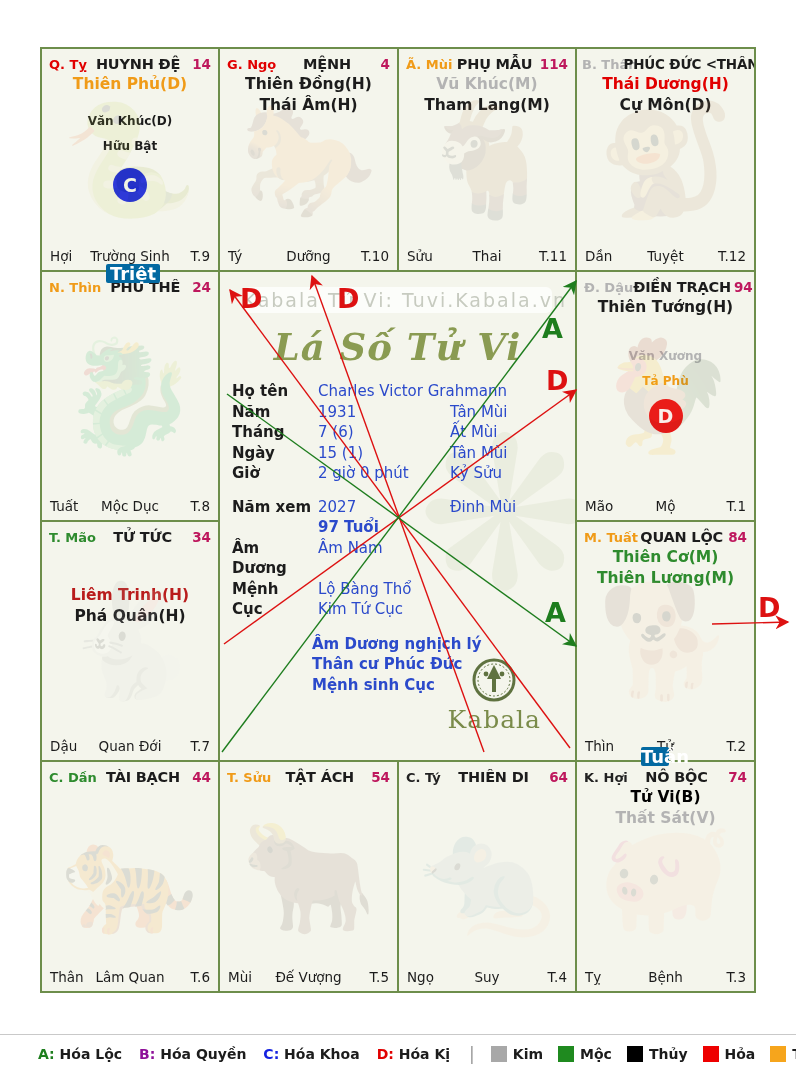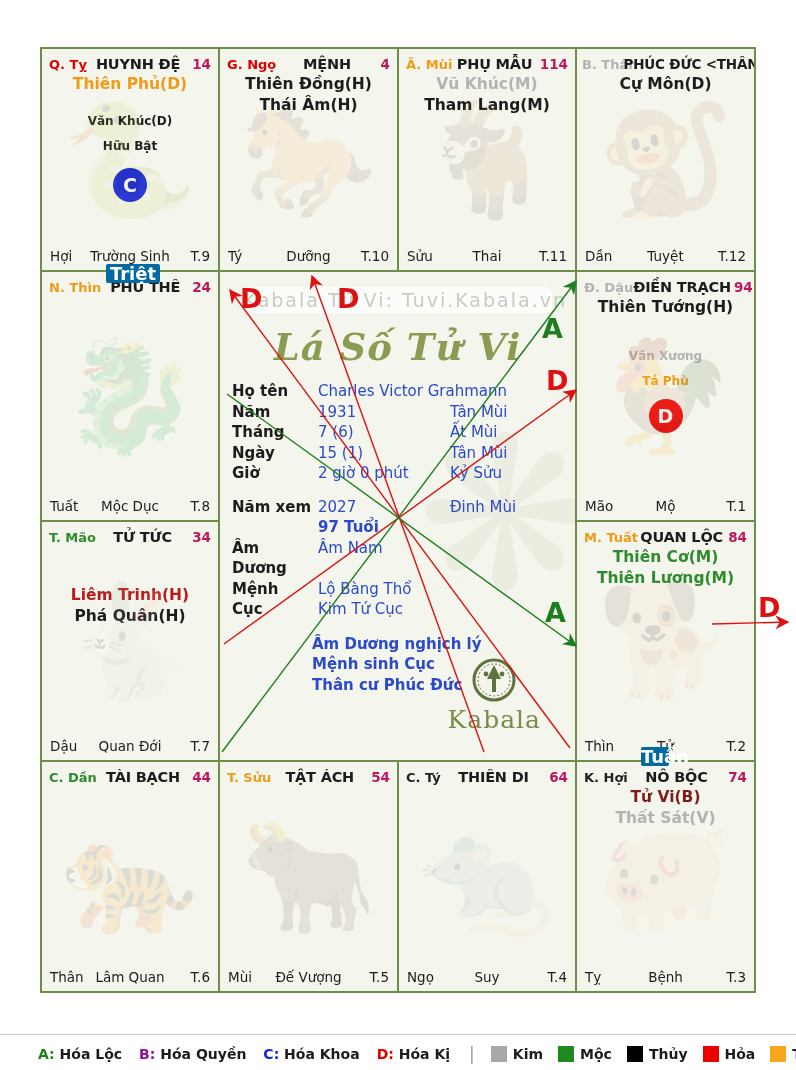--- a/index.html
+++ b/index.html
@@ -129,20 +129,21 @@
       </div>
   </div>
 
   <div class="cell" style="grid-area:1/4">
     <div class="animal">🐒</div>
     <div class="chead" style="padding-left:5px;padding-right:5px">
         <span class="can" style="color: rgb(179, 179, 179);">B. Thân</span>
         <span class="house" style="font-size:13.5px;margin-left:-14px">PHÚC ĐỨC &lt;THÂN&gt;</span>
       </div>
     <div class="mains">
+        <span class="star" style="color: rgb(225, 0, 0);">Thái Dương(H)</span>
         <span class="star" style="color: rgb(28, 28, 28);">Cự Môn(D)</span>
       </div>
     <div class="cfoot">
         <span class="mid">Tuyệt</span>
         <span>Dần</span>
         <span>T.12</span>
       </div>
   </div>
 
   <div class="cell" style="grid-area:2/1">
@@ -206,22 +207,22 @@
           <span class="lbl">Mệnh</span>
           <span class="v1">Lộ Bàng Thổ</span>
         </div>
       <div class="irow">
           <span class="lbl">Cục</span>
           <span class="v1">Kim Tứ Cục</span>
         </div>
     </div>
     <div class="notes">
       <div>Âm Dương nghịch lý</div>
+      <div>Thân cư Phúc Đức</div>
       <div>Mệnh sinh Cục</div>
-      <div>Thân cư Phúc Đức</div>
     </div>
     <div class="kabala-logo">
       <svg width="46" height="46" viewBox="0 0 46 46">
         <circle cx="23" cy="23" r="20" fill="none" stroke="#5f7240" stroke-width="3"></circle>
         <circle cx="23" cy="23" r="16" fill="none" stroke="#5f7240" stroke-width="1" stroke-dasharray="2 2"></circle>
         <rect x="21" y="20" width="4" height="15" fill="#5f7240"></rect>
         <path d="M23 8 L16 22 L30 22 Z" fill="#5f7240"></path>
         <circle cx="15" cy="17" r="2.4" fill="#5f7240"></circle>
           <circle cx="31" cy="17" r="2.4" fill="#5f7240"></circle>
       </svg>
@@ -330,21 +331,21 @@
   </div>
 
   <div class="cell" style="grid-area:4/4">
     <div class="animal">🐖</div>
     <div class="chead">
         <span class="can" style="color: rgb(34, 34, 34);">K. Hợi</span>
         <span class="house">NÔ BỘC</span>
         <span class="num">74</span>
       </div>
     <div class="mains">
-        <span class="star" style="color: #7f1d1d;">Tử Vi(B)</span>
+        <span class="star" style="color: #000000;">Tử Vi(B)</span>
         <span class="star" style="color: rgb(179, 179, 179);">Thất Sát(V)</span>
       </div>
     <div class="cfoot">
         <span class="mid">Bệnh</span>
         <span>Tỵ</span>
         <span>T.3</span>
       </div>
   </div>
 
   <div id="triet" class="tagbadge">Triệt</div>

